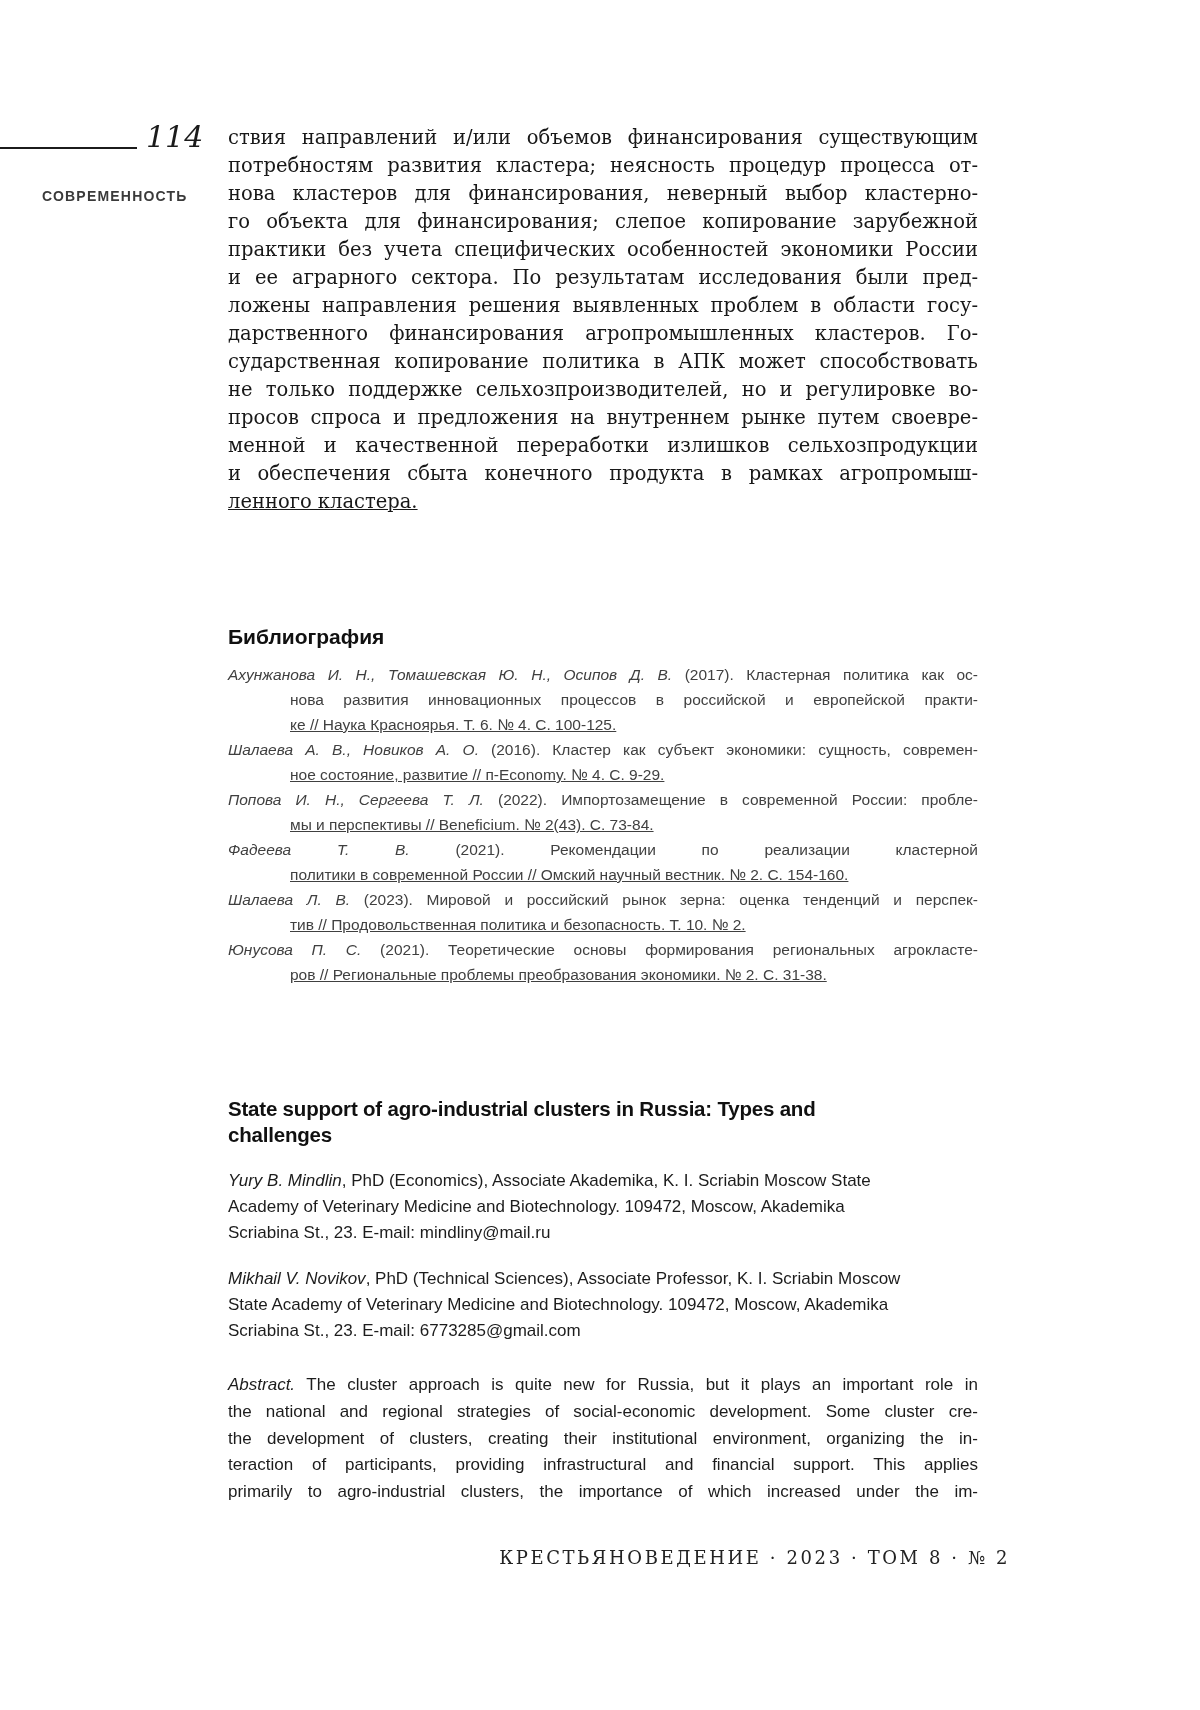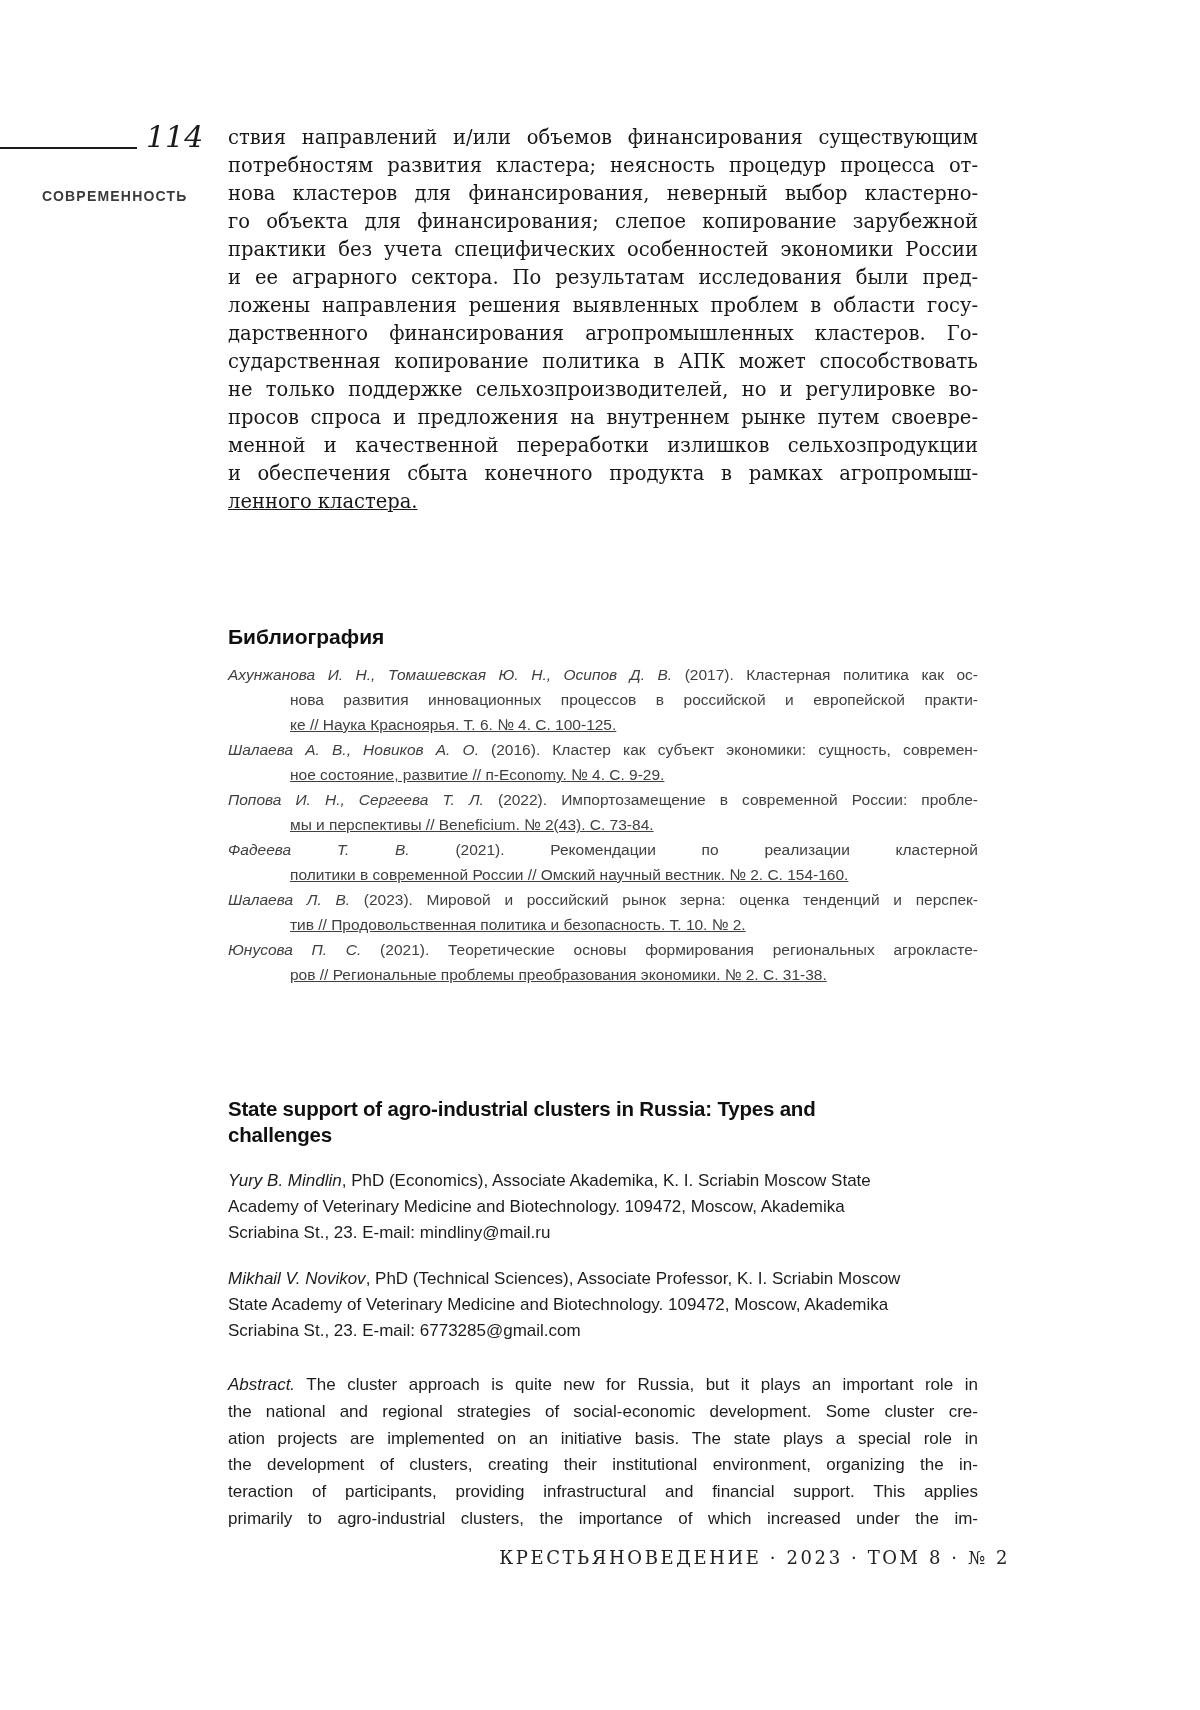--- a/index.html
+++ b/index.html
@@ -146,21 +146,20 @@
 
   <div class="en-para" id="en-author-2">
     <div><span class="it">Mikhail V. Novikov</span><span>, PhD (Technical Sciences), Associate Professor, K. I. Scriabin Moscow</span></div>
     <div>State Academy of Veterinary Medicine and Biotechnology. 109472, Moscow, Akademika</div>
     <div>Scriabina St., 23. E-mail: 6773285@gmail.com</div>
   </div>
 
   <div class="en-para" id="en-abstract">
     <div class="jl"><span class="it">Abstract.</span> <span>The cluster approach is quite new for Russia, but it plays an important role in</span></div>
     <div class="jl">the national and regional strategies of social-economic development. Some cluster cre-</div>
-    <div class="jl">ation projects are implemented on an initiative basis. The state plays a special role in</div>
     <div class="jl">the development of clusters, creating their institutional environment, organizing the in-</div>
     <div class="jl">teraction of participants, providing infrastructural and financial support. This applies</div>
     <div class="jl">primarily to agro-industrial clusters, the importance of which increased under the im-</div>
   </div>
 
   <div id="journal-footer">КРЕСТЬЯНОВЕДЕНИЕ · 2023 · ТОМ 8 · № 2</div>
 
 </div>
 
 </body></html>

